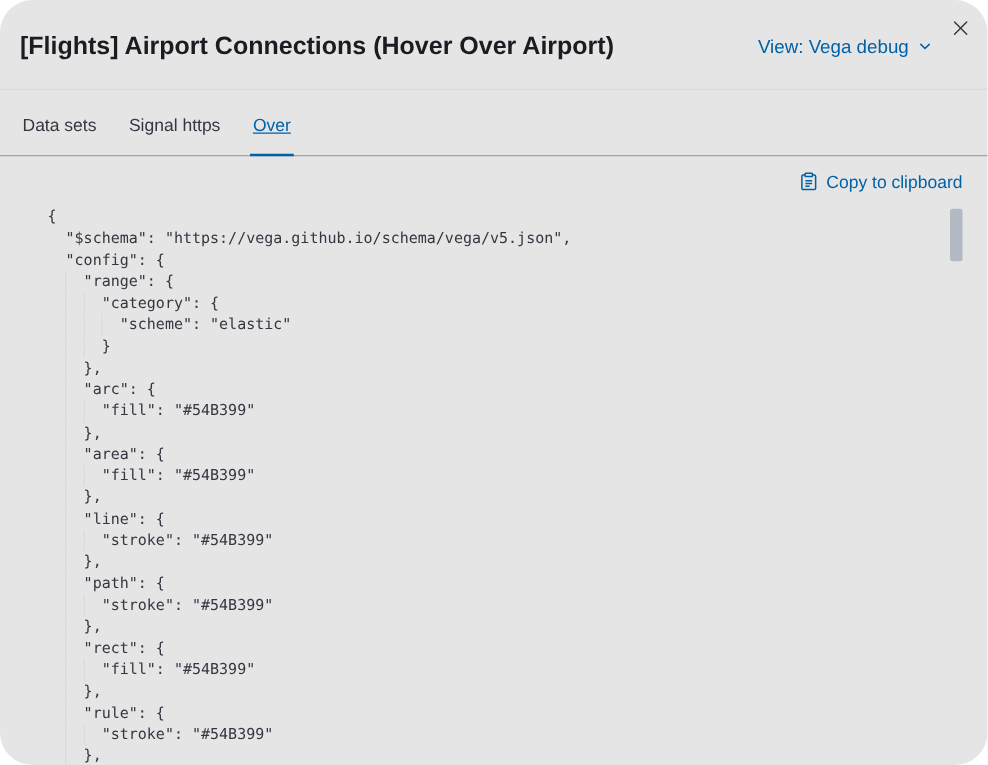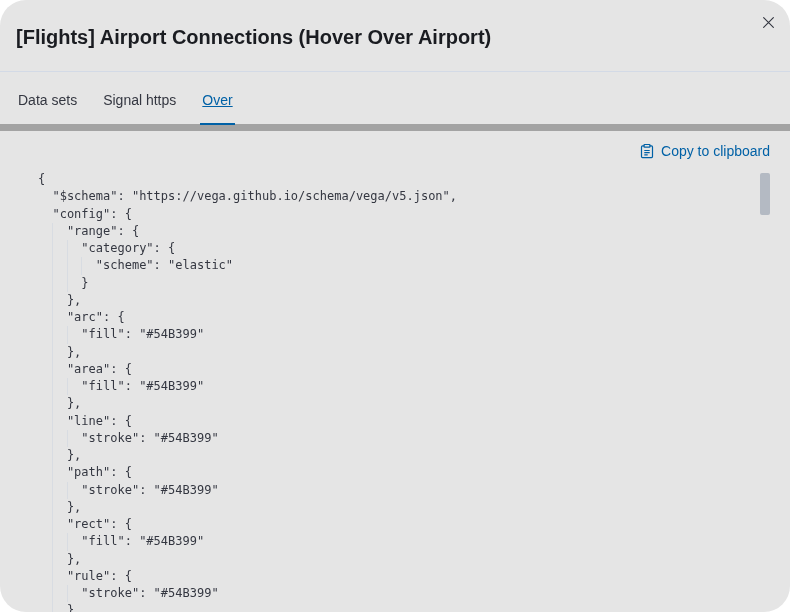--- a/index.html
+++ b/index.html
@@ -50,21 +50,21 @@
     width: 24px; height: 24px;
     background: none; border: none;
     display: flex; align-items: center; justify-content: center;
     cursor: pointer;
   }
   
   .tabs {
     display: flex;
     gap: 22px;
     padding: 0 16px;
-    border-bottom: 7px solid #a3a3a3;
+    border-bottom: 1px solid #a3a3a3;
     flex: 0 0 auto;
   }
   .tab {
     background: none;
     border: none;
     border-bottom: 2px solid transparent;
     margin-bottom: -1px;
     padding: 20px 2px 14px;
     font-family: inherit;
     font-size: 14px;
@@ -138,20 +138,26 @@
 <div class="panel">
 
   <button class="close-btn" aria-label="Close">
     <svg width="13" height="13" viewBox="0 0 16 16">
       <path d="M2 2 L14 14 M14 2 L2 14" stroke="#343741" stroke-width="1.4" stroke-linecap="round" fill="none"></path>
     </svg>
   </button>
 
   <header class="flyout-header">
     <h1 class="page-title">[Flights] Airport Connections (Hover Over Airport)</h1>
+    <button class="view-btn">
+      <span>View: Vega debug</span>
+      <svg width="12" height="12" viewBox="0 0 16 16">
+        <path d="M3.5 6 L8 10.5 L12.5 6" fill="none" stroke="#0061a6" stroke-width="1.6" stroke-linecap="round" stroke-linejoin="round"></path>
+      </svg>
+    </button>
   </header>
 
   <nav class="tabs">
     <button class="tab">Data sets</button>
     <button class="tab">Signal https</button>
     <button class="tab active">Over</button>
   </nav>
 
   <div class="editor-toolbar">
     <button class="copy-btn">

